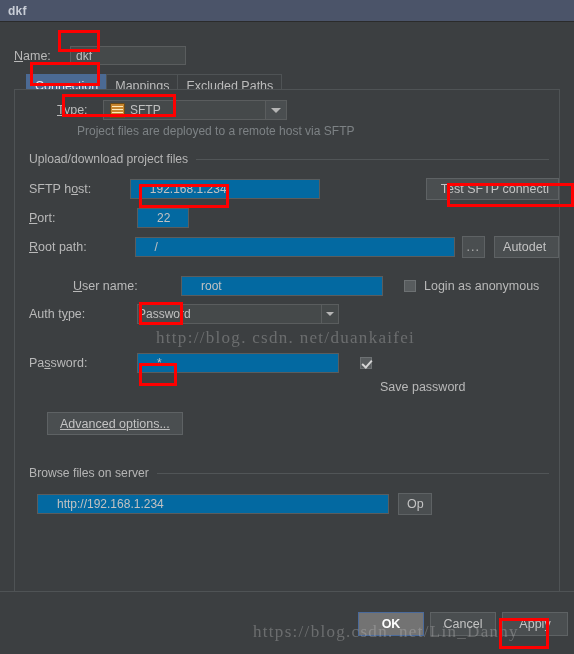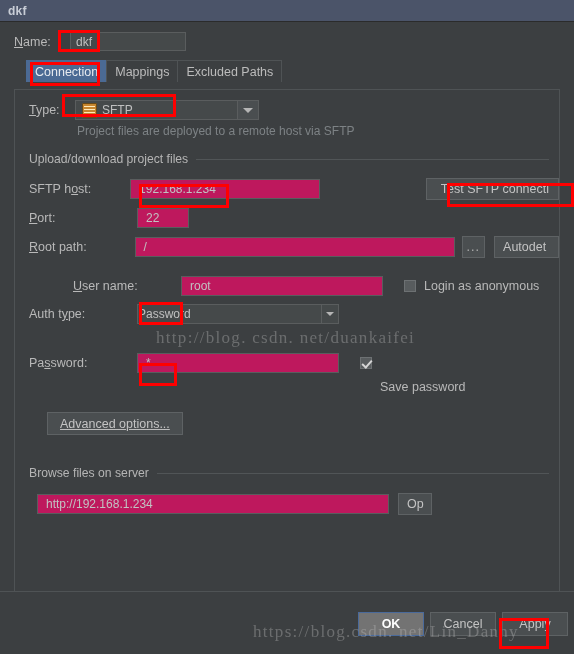--- a/index.html
+++ b/index.html
@@ -11,21 +11,21 @@
     position:relative;
   }
   
   .titlebar{
     height:22px;background:#4b5469;border-bottom:1px solid #2b2b2b;
     display:flex;align-items:center;padding:0 8px;box-sizing:border-box;
   }
   .titlebar .t{font-size:12px;font-weight:bold;color:#c8cdd6;letter-spacing:.2px;}
 
   
-  .name-row{display:flex;align-items:center;padding:10px 0 6px 14px;}
+  .name-row{display:flex;align-items:center;padding:24px 0 6px 14px;}
   .name-label{width:50px;color:#b9b9b9;font-size:12.5px;}
   .name-field{
     margin-left:6px;width:116px;height:19px;background:#45494a;
     border:1px solid #5a5d5e;box-sizing:border-box;
     color:#c0c0c0;font-size:12px;display:flex;align-items:center;padding-left:5px;
   }
 
   
   .tabs{display:flex;align-items:flex-end;padding-left:26px;margin-top:2px;height:23px;}
   .tab{
@@ -39,21 +39,21 @@
   .panel{
     position:absolute;left:14px;top:89px;right:14px;bottom:62px;
     border:1px solid #4f5355;box-sizing:border-box;background:#3c3f41;
   }
 
   .row{display:flex;align-items:center;}
   .lab{color:#b9b9b9;font-size:12.5px;}
   .u{text-decoration:underline;}
 
   .type-row{padding:10px 0 0 14px;}
-  .type-lab{width:46px;}
+  .type-lab{width:46px;margin-left:28px;}
   .combo{
     height:20px;background:#45494a;border:1px solid #5a5d5e;box-sizing:border-box;
     display:flex;align-items:center;color:#c0c0c0;font-size:12px;position:relative;
   }
   .combo .arrowbox{
     position:absolute;right:0;top:0;bottom:0;width:20px;
     border-left:1px solid #5a5d5e;background:#4a4e50;
     display:flex;align-items:center;justify-content:center;
   }
   .caret{width:0;height:0;border-left:5px solid transparent;border-right:5px solid transparent;border-top:5px solid #b5b5b5;}
@@ -70,22 +70,22 @@
   }
 
   .hint{color:#7d8285;font-size:12px;padding:4px 0 0 62px;}
 
   
   .grouphdr{display:flex;align-items:center;padding-left:14px;padding-right:10px;margin-top:14px;}
   .grouphdr .gt{color:#b5b5b5;font-size:12.2px;white-space:nowrap;}
   .grouphdr .gl{flex:1;height:1px;background:#515557;margin-left:8px;}
 
   .field{
-    background:#be185d;border:1px solid #5a5d5e;box-sizing:border-box;height:20px;
-    display:flex;align-items:center;padding-left:8px;color:#c2c2c2;font-size:12px;
+    background:#0369a1;border:1px solid #5a5d5e;box-sizing:border-box;height:20px;
+    display:flex;align-items:center;padding-left:19px;color:#c2c2c2;font-size:12px;
   }
 
   .btn{
     height:22px;border:1px solid #5e6264;background:#4a4e50;color:#c3c3c3;
     font-size:12.5px;display:flex;align-items:center;justify-content:center;
     box-sizing:border-box;padding:0 9px;white-space:nowrap;
   }
   .btn.dots{width:24px;padding:0;letter-spacing:1px;color:#b0b0b0;}
 
   .cb{width:12px;height:12px;box-sizing:border-box;border:1px solid #6d7173;background:#585c5e;position:relative;flex:0 0 auto;}

